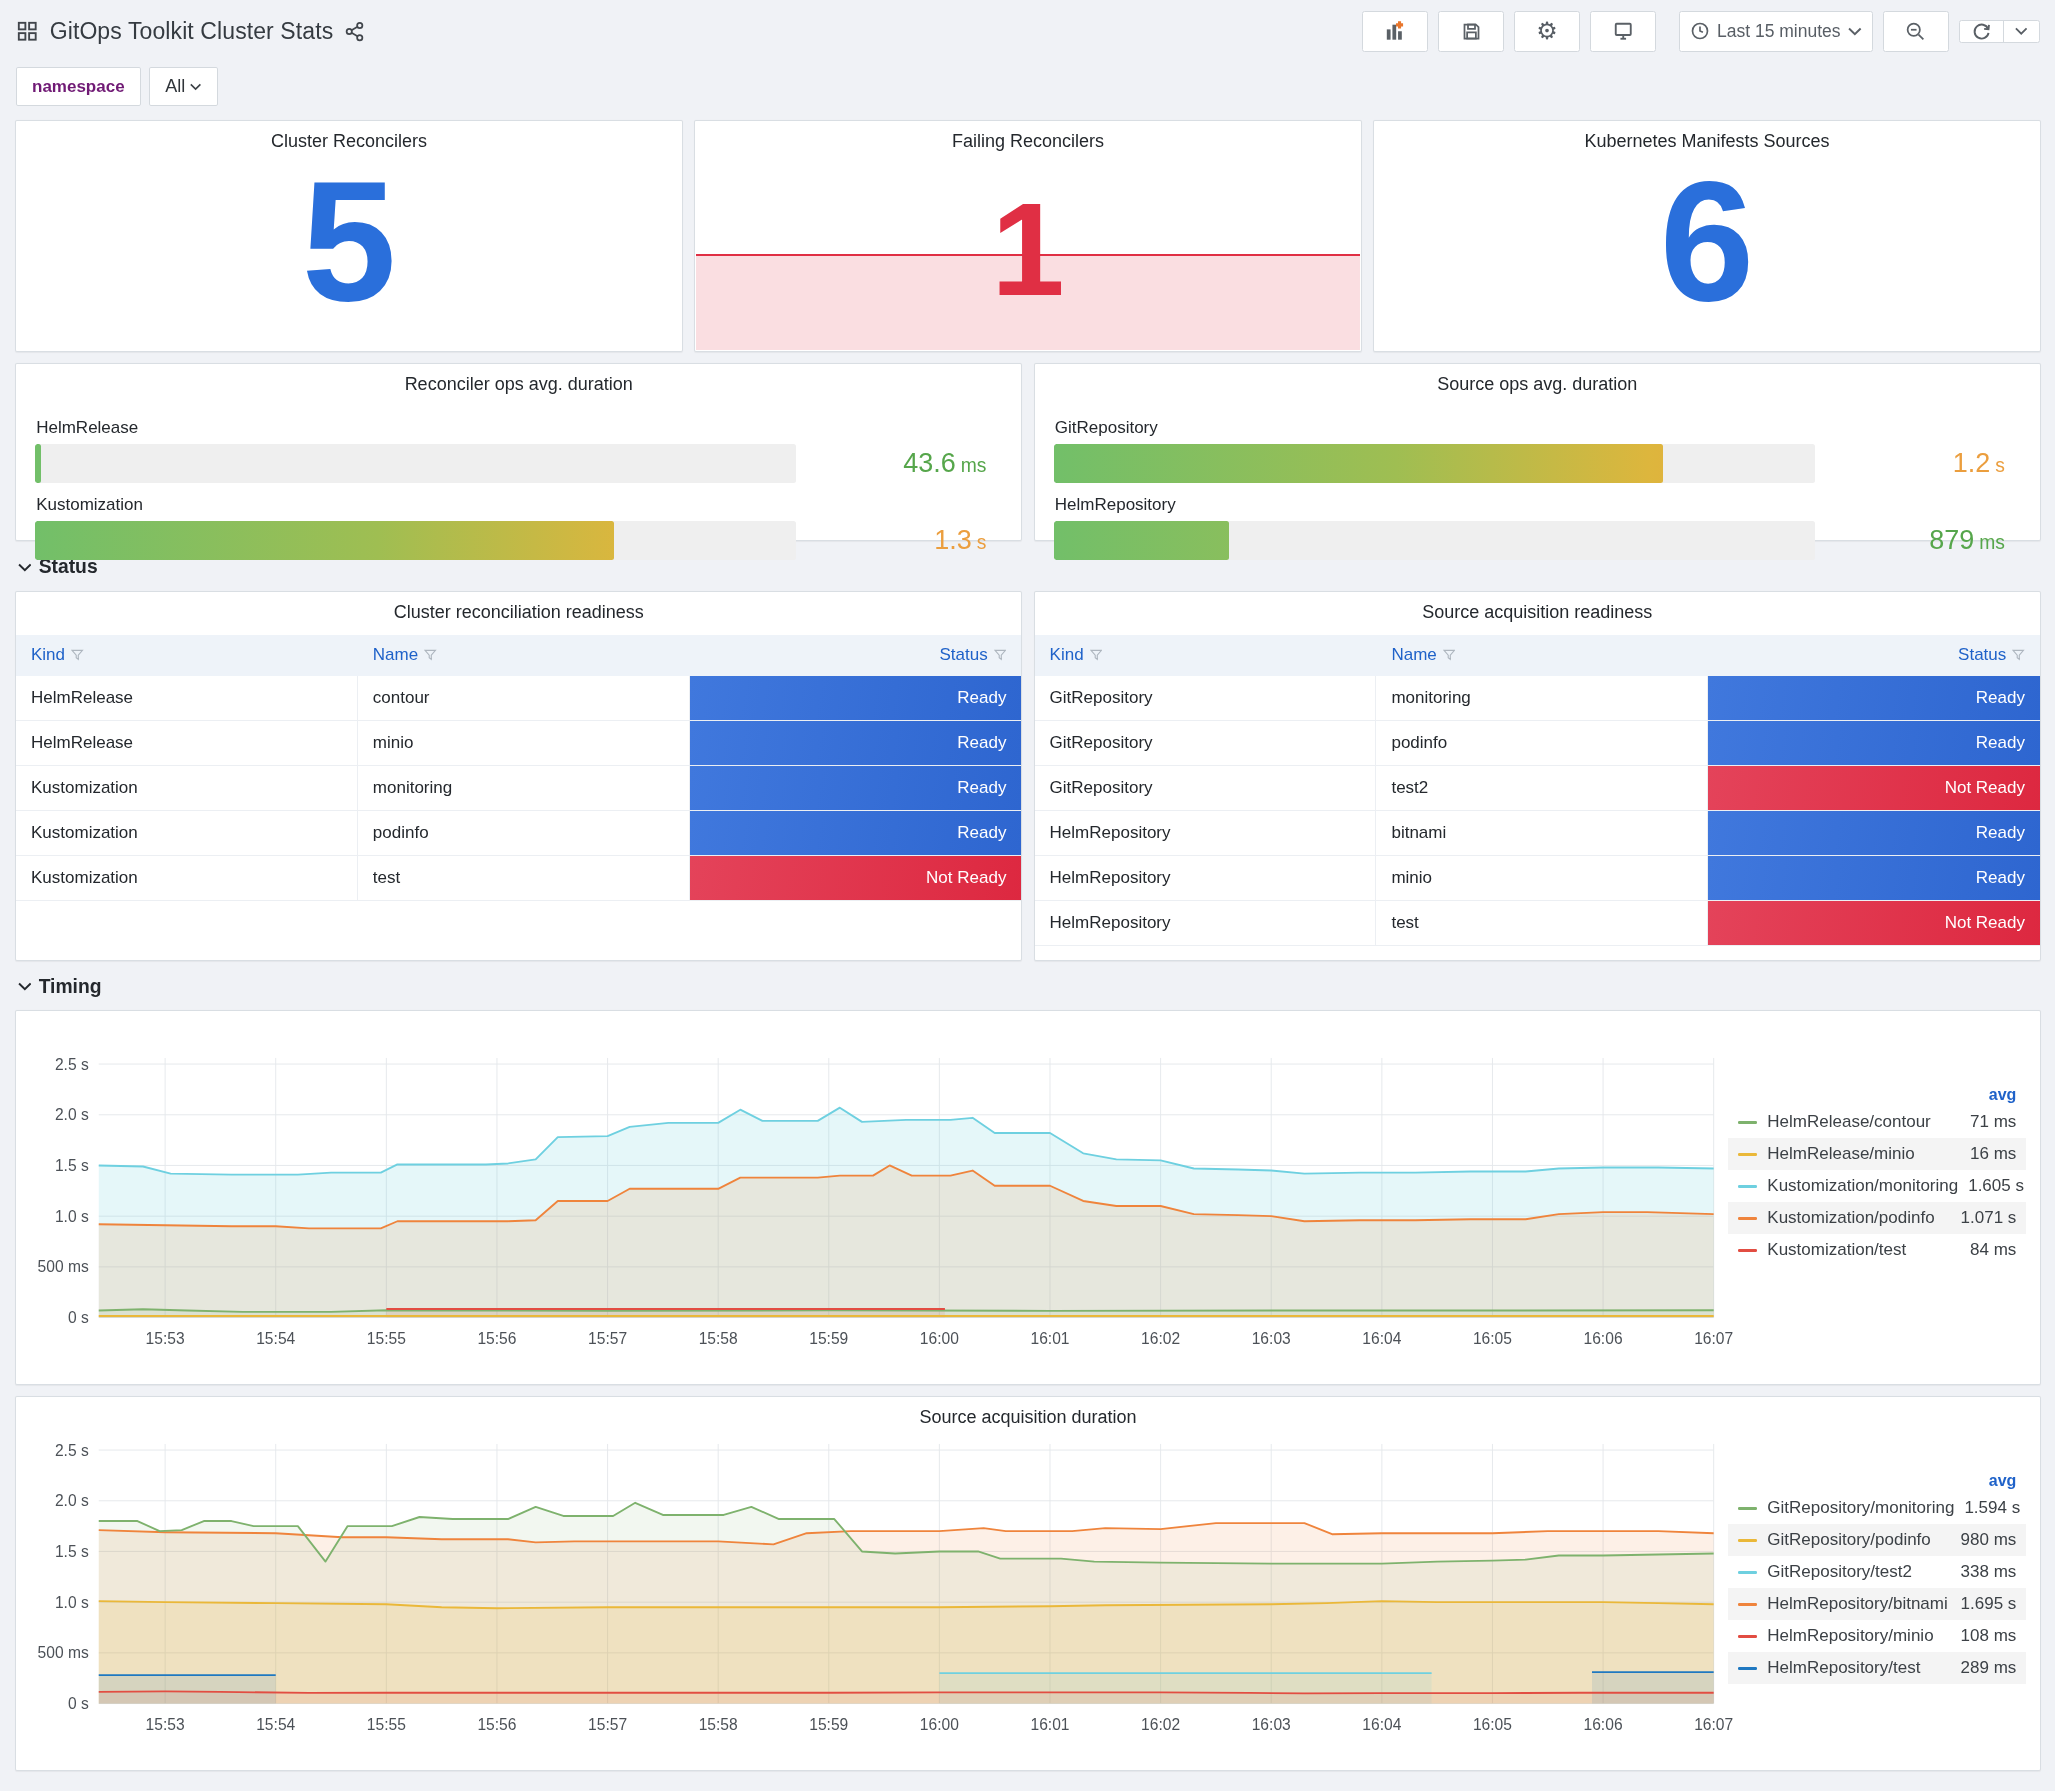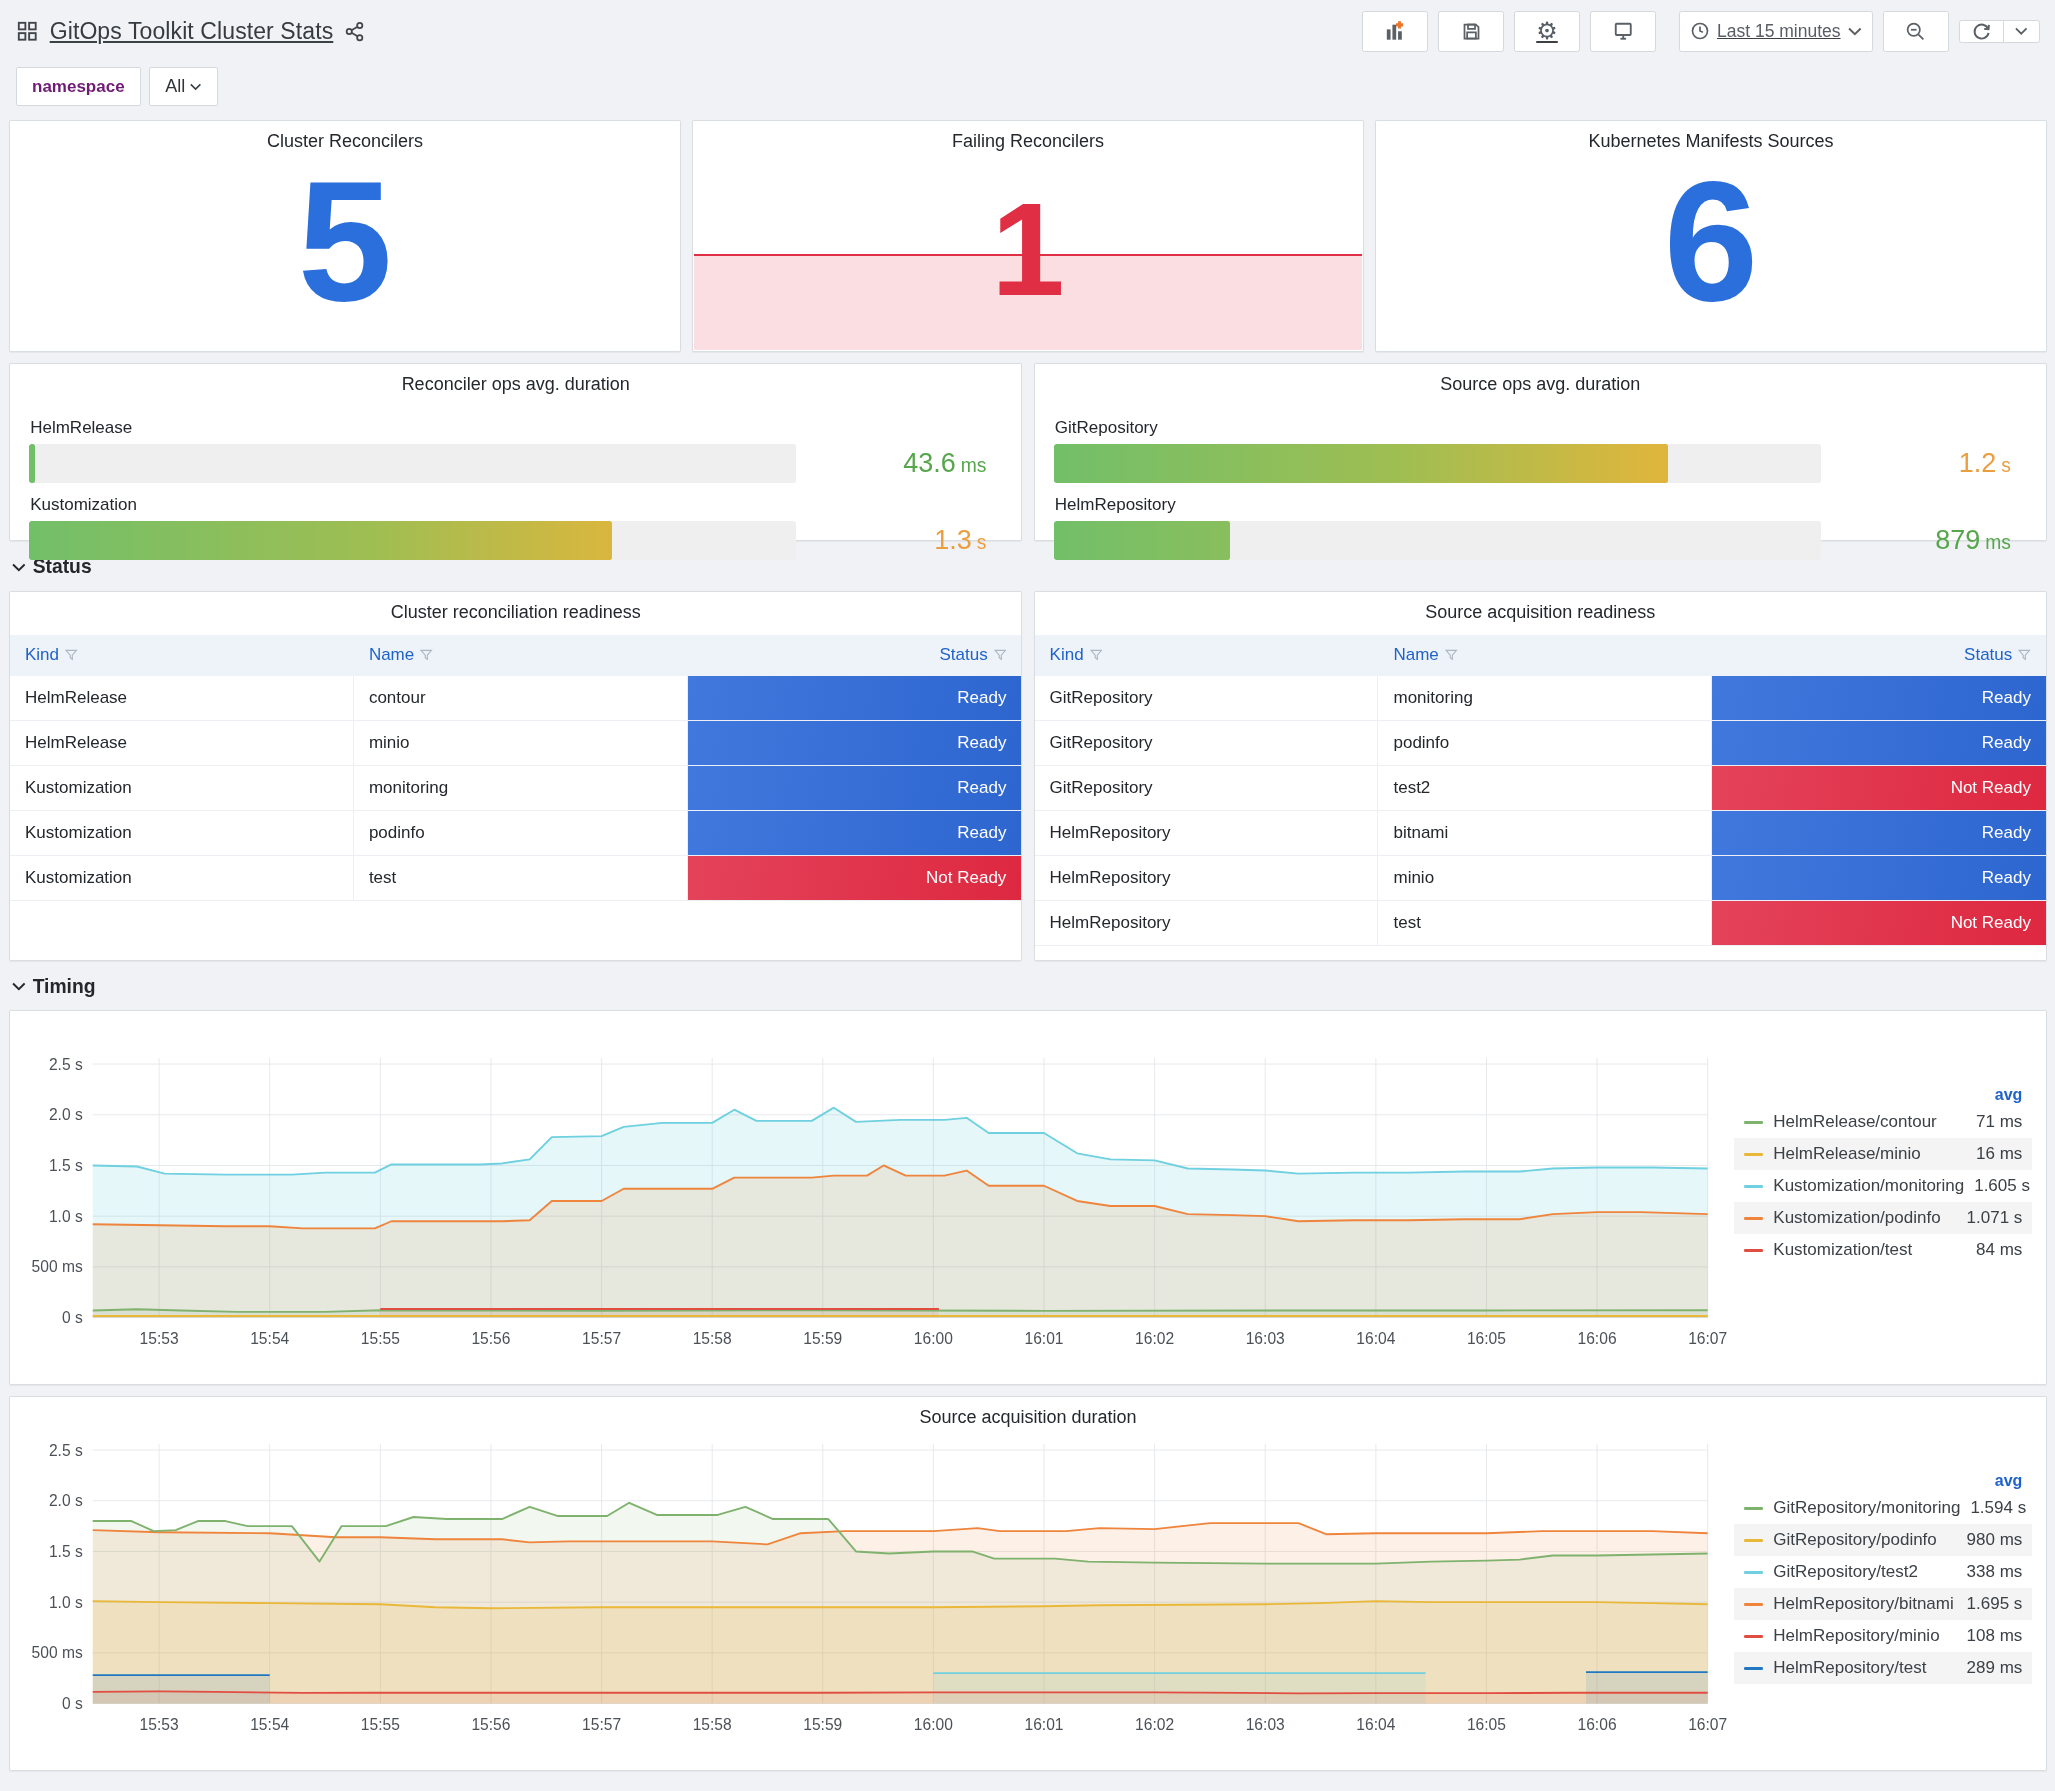--- a/index.html
+++ b/index.html
@@ -5,42 +5,42 @@
   html,body{margin:0;padding:0;}
   body{
     width:2056px;height:1791px;overflow:hidden;
     background:#f0f2f6;
     font-family:"Liberation Sans",sans-serif;
     color:#3c4146;
     -webkit-font-smoothing:antialiased;
   }
   svg{display:block}
   
-  .topbar{display:flex;padding:8.7px 16px 6.2px 16px;height:45px;text-decoration:underline;}
+  .topbar{display:flex;padding:8.7px 16px 6.2px 16px;height:45px;}
   .tb-left{display:flex;align-items:center;gap:11.2px;}
   .dash-title{font-size:23px;font-weight:500;color:#353b41;letter-spacing:0.1px;}
   .icon-gray{color:#5a6066;}
   .toolbar{margin-left:auto;display:flex;align-items:center;gap:10px;}
   .tb-btn{
     height:39px;min-width:44px;background:#fff;border:0.6px solid #d4d9de;border-radius:2.5px;
     display:flex;align-items:center;justify-content:center;gap:7.5px;padding:0 10px;
     color:#585e65;font-size:17.5px;cursor:pointer;
   }
   .tb-btn.noborder-gap{margin-right:12.5px;}
   .tb-split{display:flex;align-items:stretch;background:#fff;border:0.6px solid #d4d9de;border-radius:2.5px;overflow:hidden;}
   .tb-split .seg{display:flex;align-items:center;justify-content:center;padding:0 11.2px;color:#585e65;cursor:pointer;}
   .tb-split .seg + .seg{border-left:0.6px solid #d4d9de;}
   .gear-glyph{font-size:24px;line-height:1;}
   
   .filters{display:flex;align-items:center;gap:8.7px;padding:7.5px 16px 13.7px 16px;}
   .chip{height:37px;background:#fff;border:0.6px solid #d4d9de;border-radius:1.9px;display:flex;align-items:center;padding:0 15px;cursor:pointer;}
   .chip.ns{color:#701a75;font-weight:700;font-size:17px;}
   .chip.val{color:#2f3439;font-size:18px;gap:5px;}
   
-  .main{padding:0 9px;}
+  .main{padding:0 15px;}
   .row{display:flex;gap:11.2px;margin-bottom:11.2px;}
   .panel{
     position:relative;background:#fff;border:0.6px solid #d9dee3;border-radius:1.9px;
     box-shadow:0 0.6px 1.2px rgba(0,0,0,.05);
   }
   .panel-title{text-align:center;font-size:18px;font-weight:500;color:#24282d;padding-top:10px;line-height:1.2;}
   
   .stat{flex:1;height:230px;overflow:hidden;}
   .stat-num{position:absolute;left:0;right:0;text-align:center;font-weight:700;line-height:1;z-index:2;}
   .stat-num.big{font-size:170px;top:52%;transform:translateY(-50%);}

